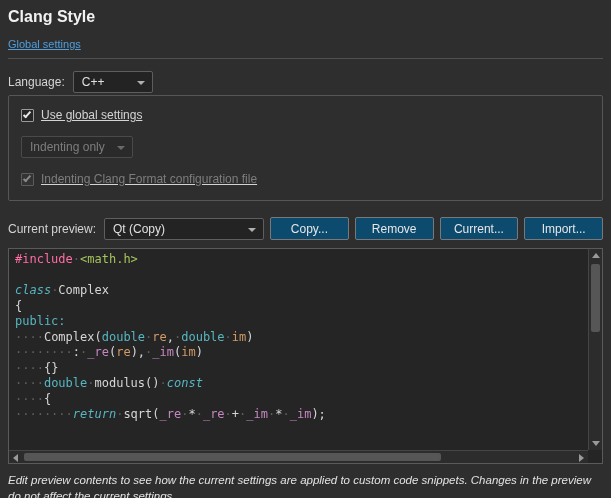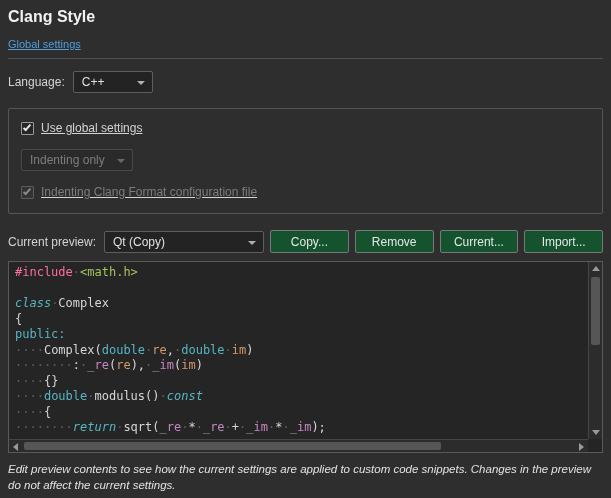--- a/index.html
+++ b/index.html
@@ -28,21 +28,21 @@
   .combo-text { font-size: 12px; color: #e0e0e0; white-space: nowrap; }
   .combo-arrow {
     position: absolute; right: 7px; top: 9px; width: 0; height: 0;
     border-left: 4px solid transparent; border-right: 4px solid transparent;
     border-top: 4px solid #b0b0b0;
   }
   .combo.disabled { border-color: #4a4a4a; background: #2a2a2a; }
   .combo.disabled .combo-text { color: #7d7d7d; }
   .combo.disabled .combo-arrow { border-top-color: #6a6a6a; }
 
-  .lang-row { margin-bottom: 15px; }
+  .lang-row { margin-bottom: 2px; }
   .lang-row .label { margin-right: 8px; }
   .combo-lang { min-width: 80px; }
 
   .group-label { margin-bottom: 4px; }
   .groupbox {
     border: 1px solid #565656; border-radius: 2px;
     padding: 12px 12px 14px 12px; margin-bottom: 16px;
   }
 
   .check-row { display: flex; align-items: center; margin-bottom: 12px; text-decoration: underline; }
@@ -59,28 +59,28 @@
   .check-row.disabled .checkbox { border-color: #5c5c5c; background: #333; }
   .check-row.disabled .checkmark { border-color: #8a8a8a; }
   .check-row.disabled .label { color: #7d7d7d; }
 
   .combo-mode { min-width: 112px; margin: 2px 0 14px 0; }
 
   .current-row { margin-bottom: 8px; gap: 6px; }
   .current-row .label { margin-right: 2px; }
   .combo-current { min-width: 160px; }
   .btn {
-    flex: 1; height: 23px; background: #14532d; border: 1px solid #787878;
+    flex: 1; height: 23px; background: #0c4a6e; border: 1px solid #787878;
     border-radius: 2px; color: #e6e6e6; font-size: 12px;
     font-family: "Liberation Sans", sans-serif; cursor: default;
   }
 
   
   .editor {
-    position: relative; height: 192px; background: #252525;
+    position: relative; height: 216px; background: #252525;
     border: 1px solid #5a5a5a; margin-bottom: 8px; overflow: hidden;
   }
   .code {
     position: absolute; left: 0; top: 0; right: 14px; bottom: 13px;
     padding: 3px 0 0 6px; overflow: hidden;
     font-family: "DejaVu Sans Mono", monospace; font-size: 12px; line-height: 15.5px;
     white-space: pre;
   }
   .tok-pp  { color: #ff6da4; }
   .tok-inc { color: #a5c25c; }

